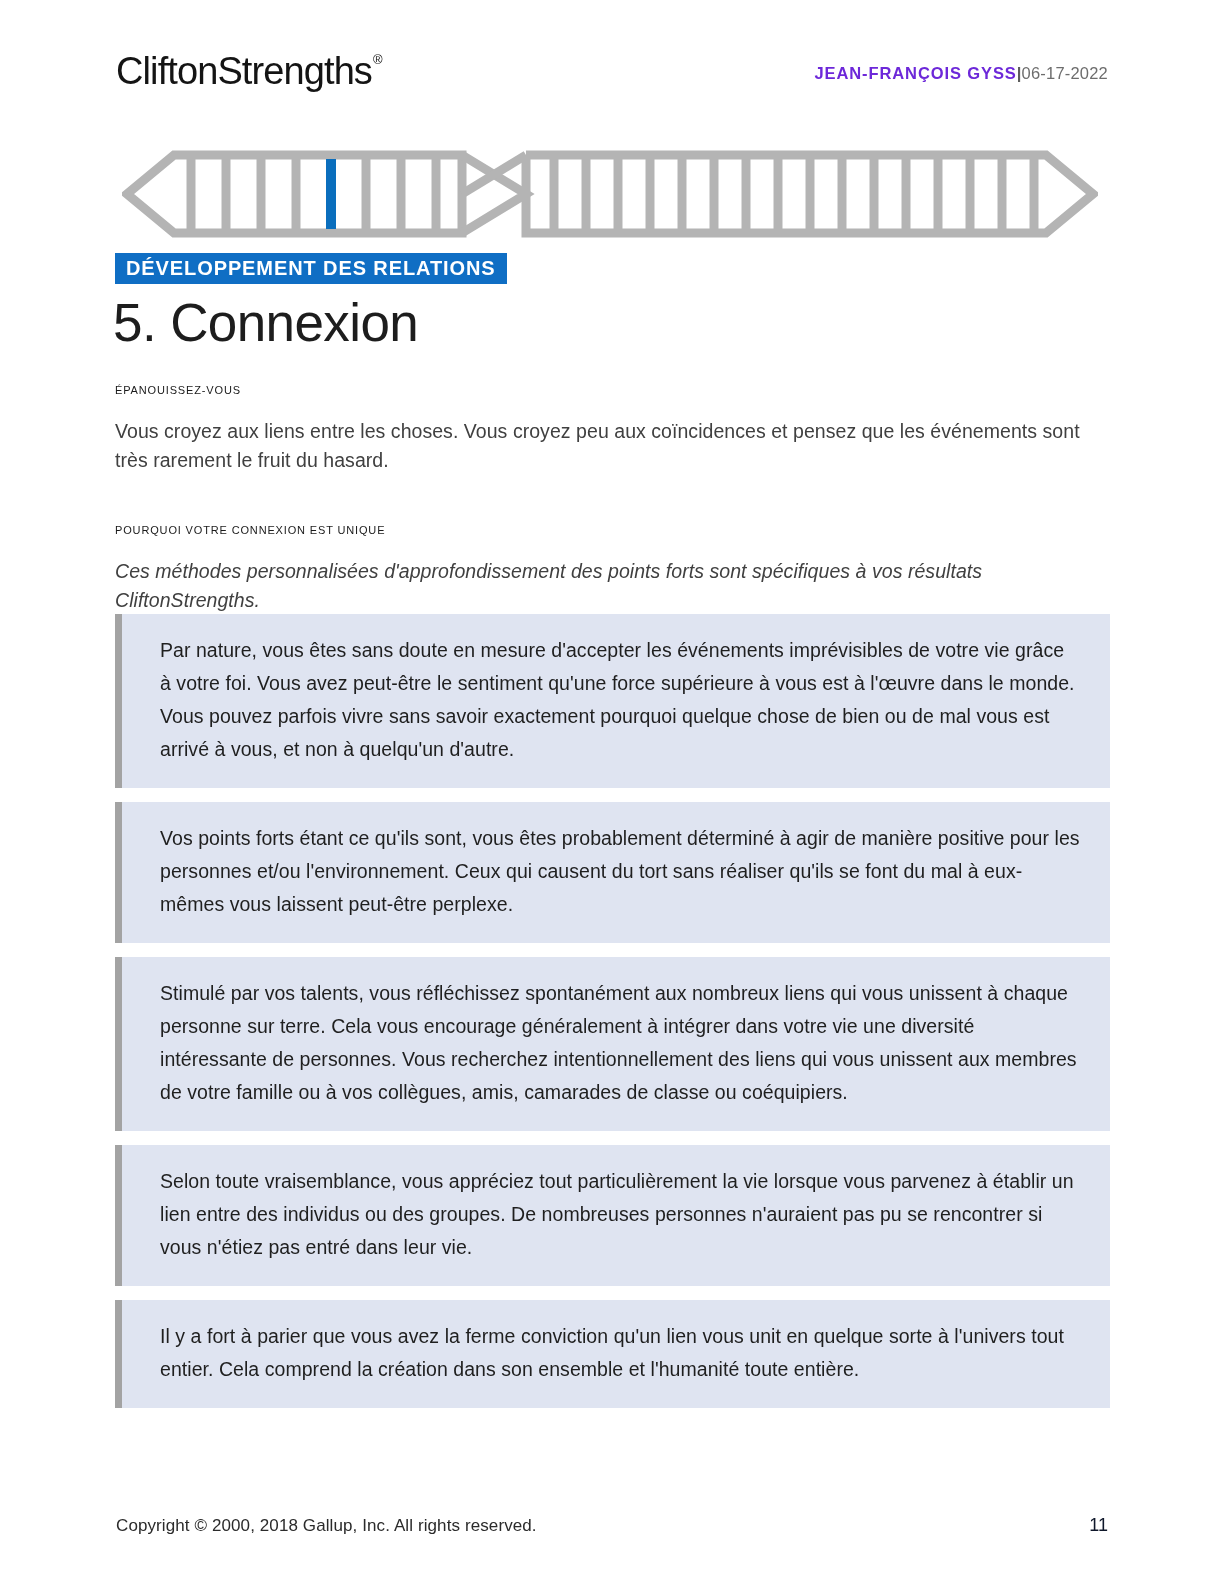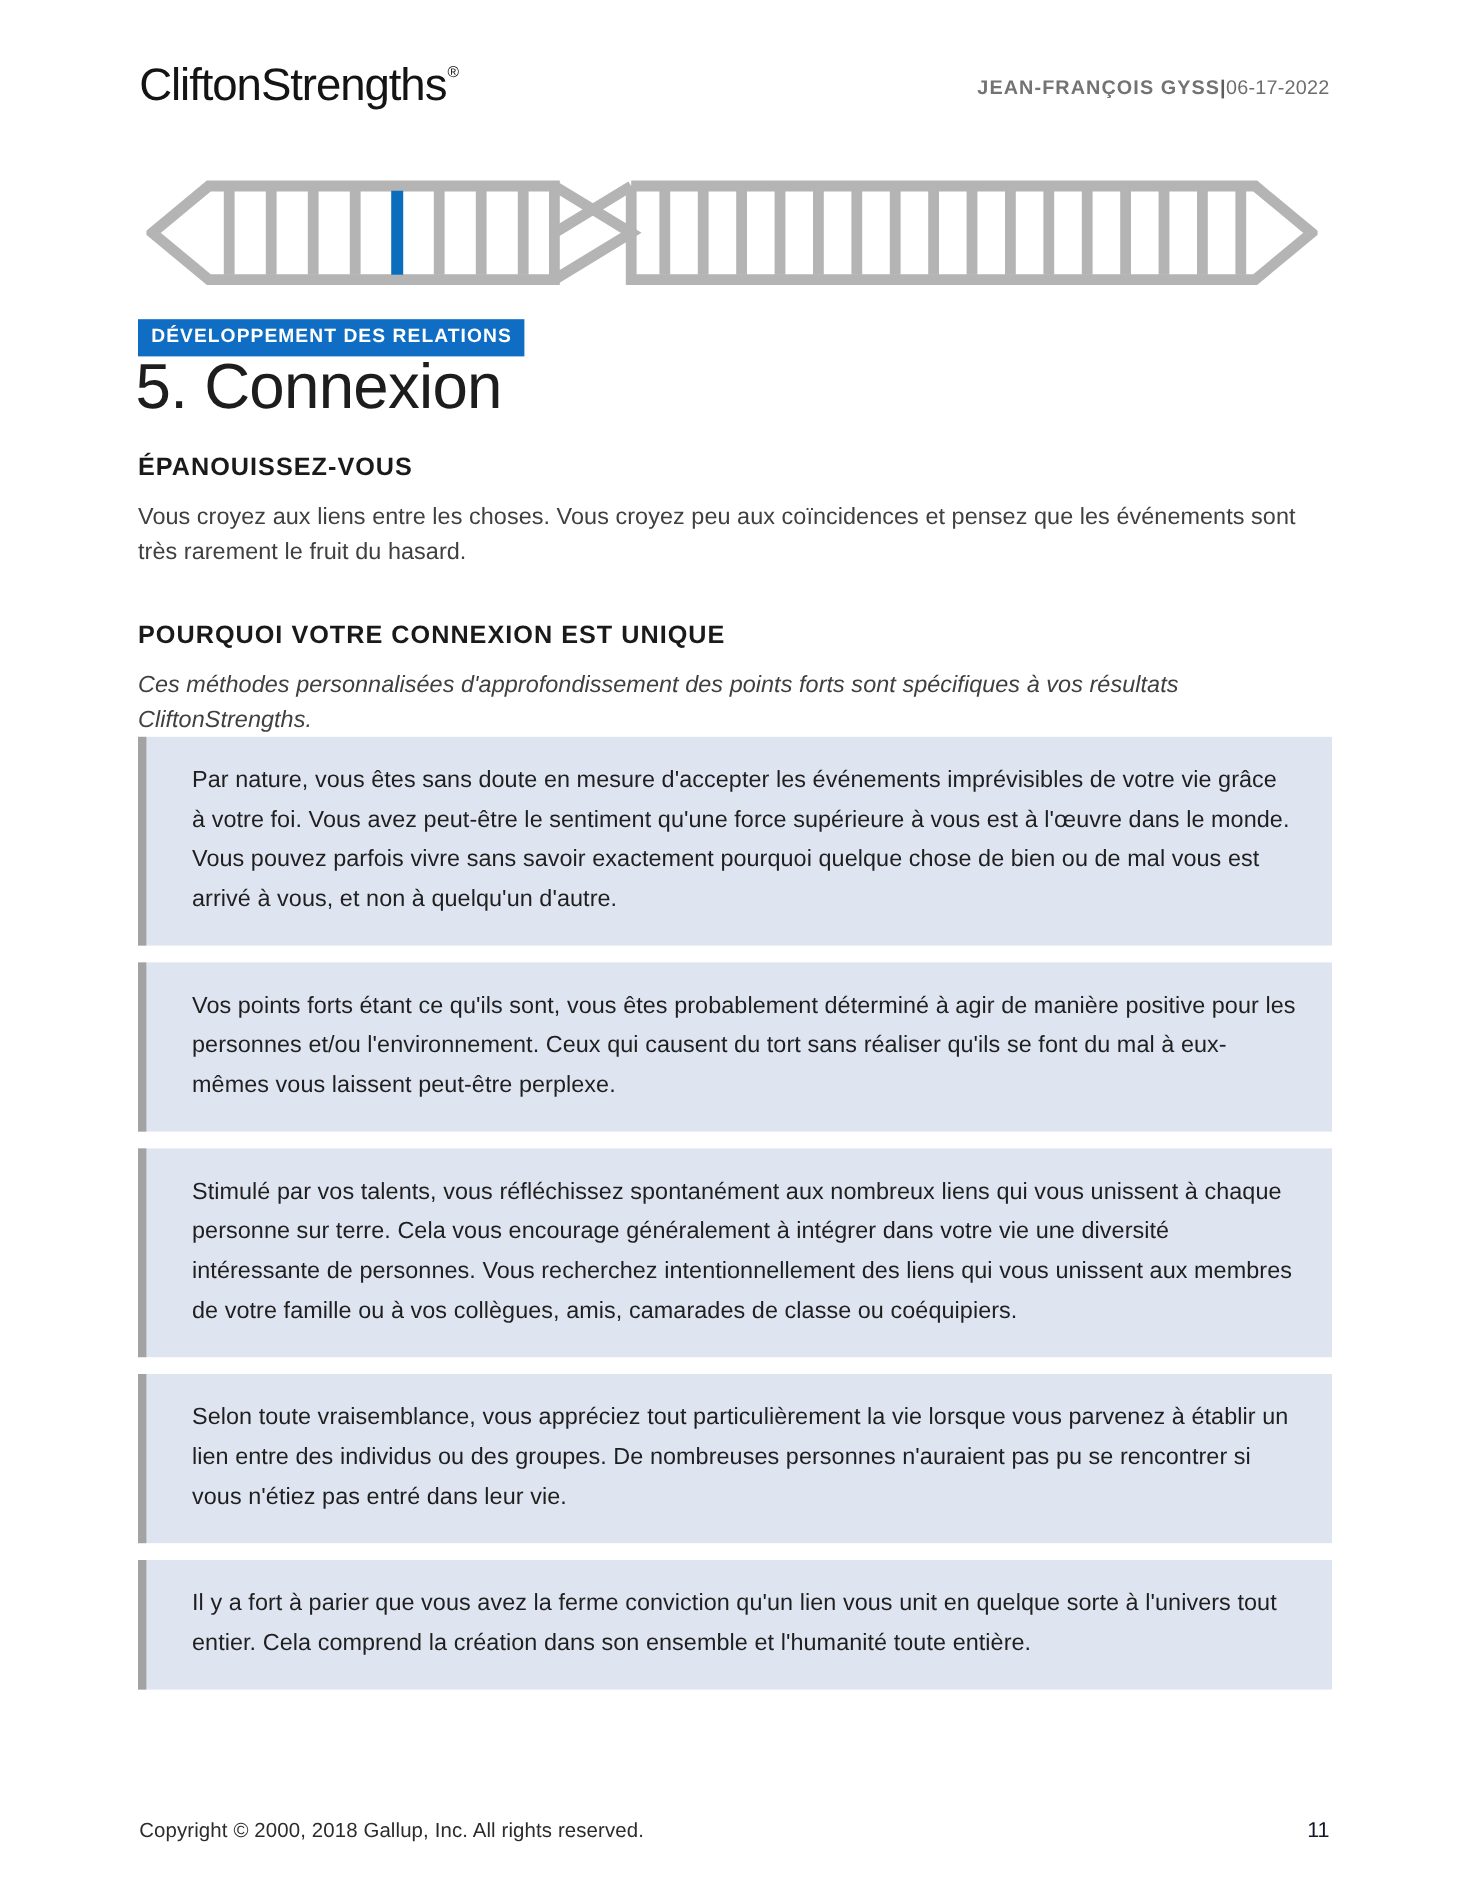--- a/index.html
+++ b/index.html
@@ -53,21 +53,21 @@
   .header-meta {
     font-size: 16.5px;
     color: #6d6d6d;
     line-height: 44px;
     padding-top: 7px;
     white-space: nowrap;
     letter-spacing: 0.2px;
   }
   .header-meta .name {
     font-weight: 700;
-    color: #737373;
+    color: #6d28d9;
     letter-spacing: 0.9px;
   }
   .header-meta .sep {
     font-weight: 700;
     color: #5d5d5d;
   }
   .header-meta .date {
     font-weight: 400;
     color: #6d6d6d;
     letter-spacing: 0.2px;
@@ -84,27 +84,26 @@
   }
   .rankbar svg { display: block; width: 976px; height: 88px; }
 
   
   .badge {
     position: absolute;
     top: 253px;
     left: 115px;
     background: #0f6ec4;
     color: #ffffff;
-    font-size: 16px;
+    font-size: 20px;
     font-weight: 700;
     letter-spacing: 0.9px;
     padding: 6px 11px 7px 11px;
     line-height: 18px;
     white-space: nowrap;
-    margin-top: 13px;
   }
 
   
   .title {
     position: absolute;
     top: 292px;
     left: 113px;
     font-size: 53px;
     font-weight: 300;
     letter-spacing: -0.6px;
@@ -114,22 +113,22 @@
   }
 
   
   .content {
     position: absolute;
     top: 380px;
     left: 115px;
     width: 995px;
   }
   .sec-head {
-    font-size: 21px;
-    font-weight: 700;
+    font-size: 11px;
+    font-weight: 400;
     letter-spacing: 0.85px;
     color: #1a1a1a;
     line-height: 20px;
     margin-bottom: 17px;
   }
   .sec-body {
     font-size: 19.5px;
     font-weight: 400;
     color: #404040;
     line-height: 29px;

